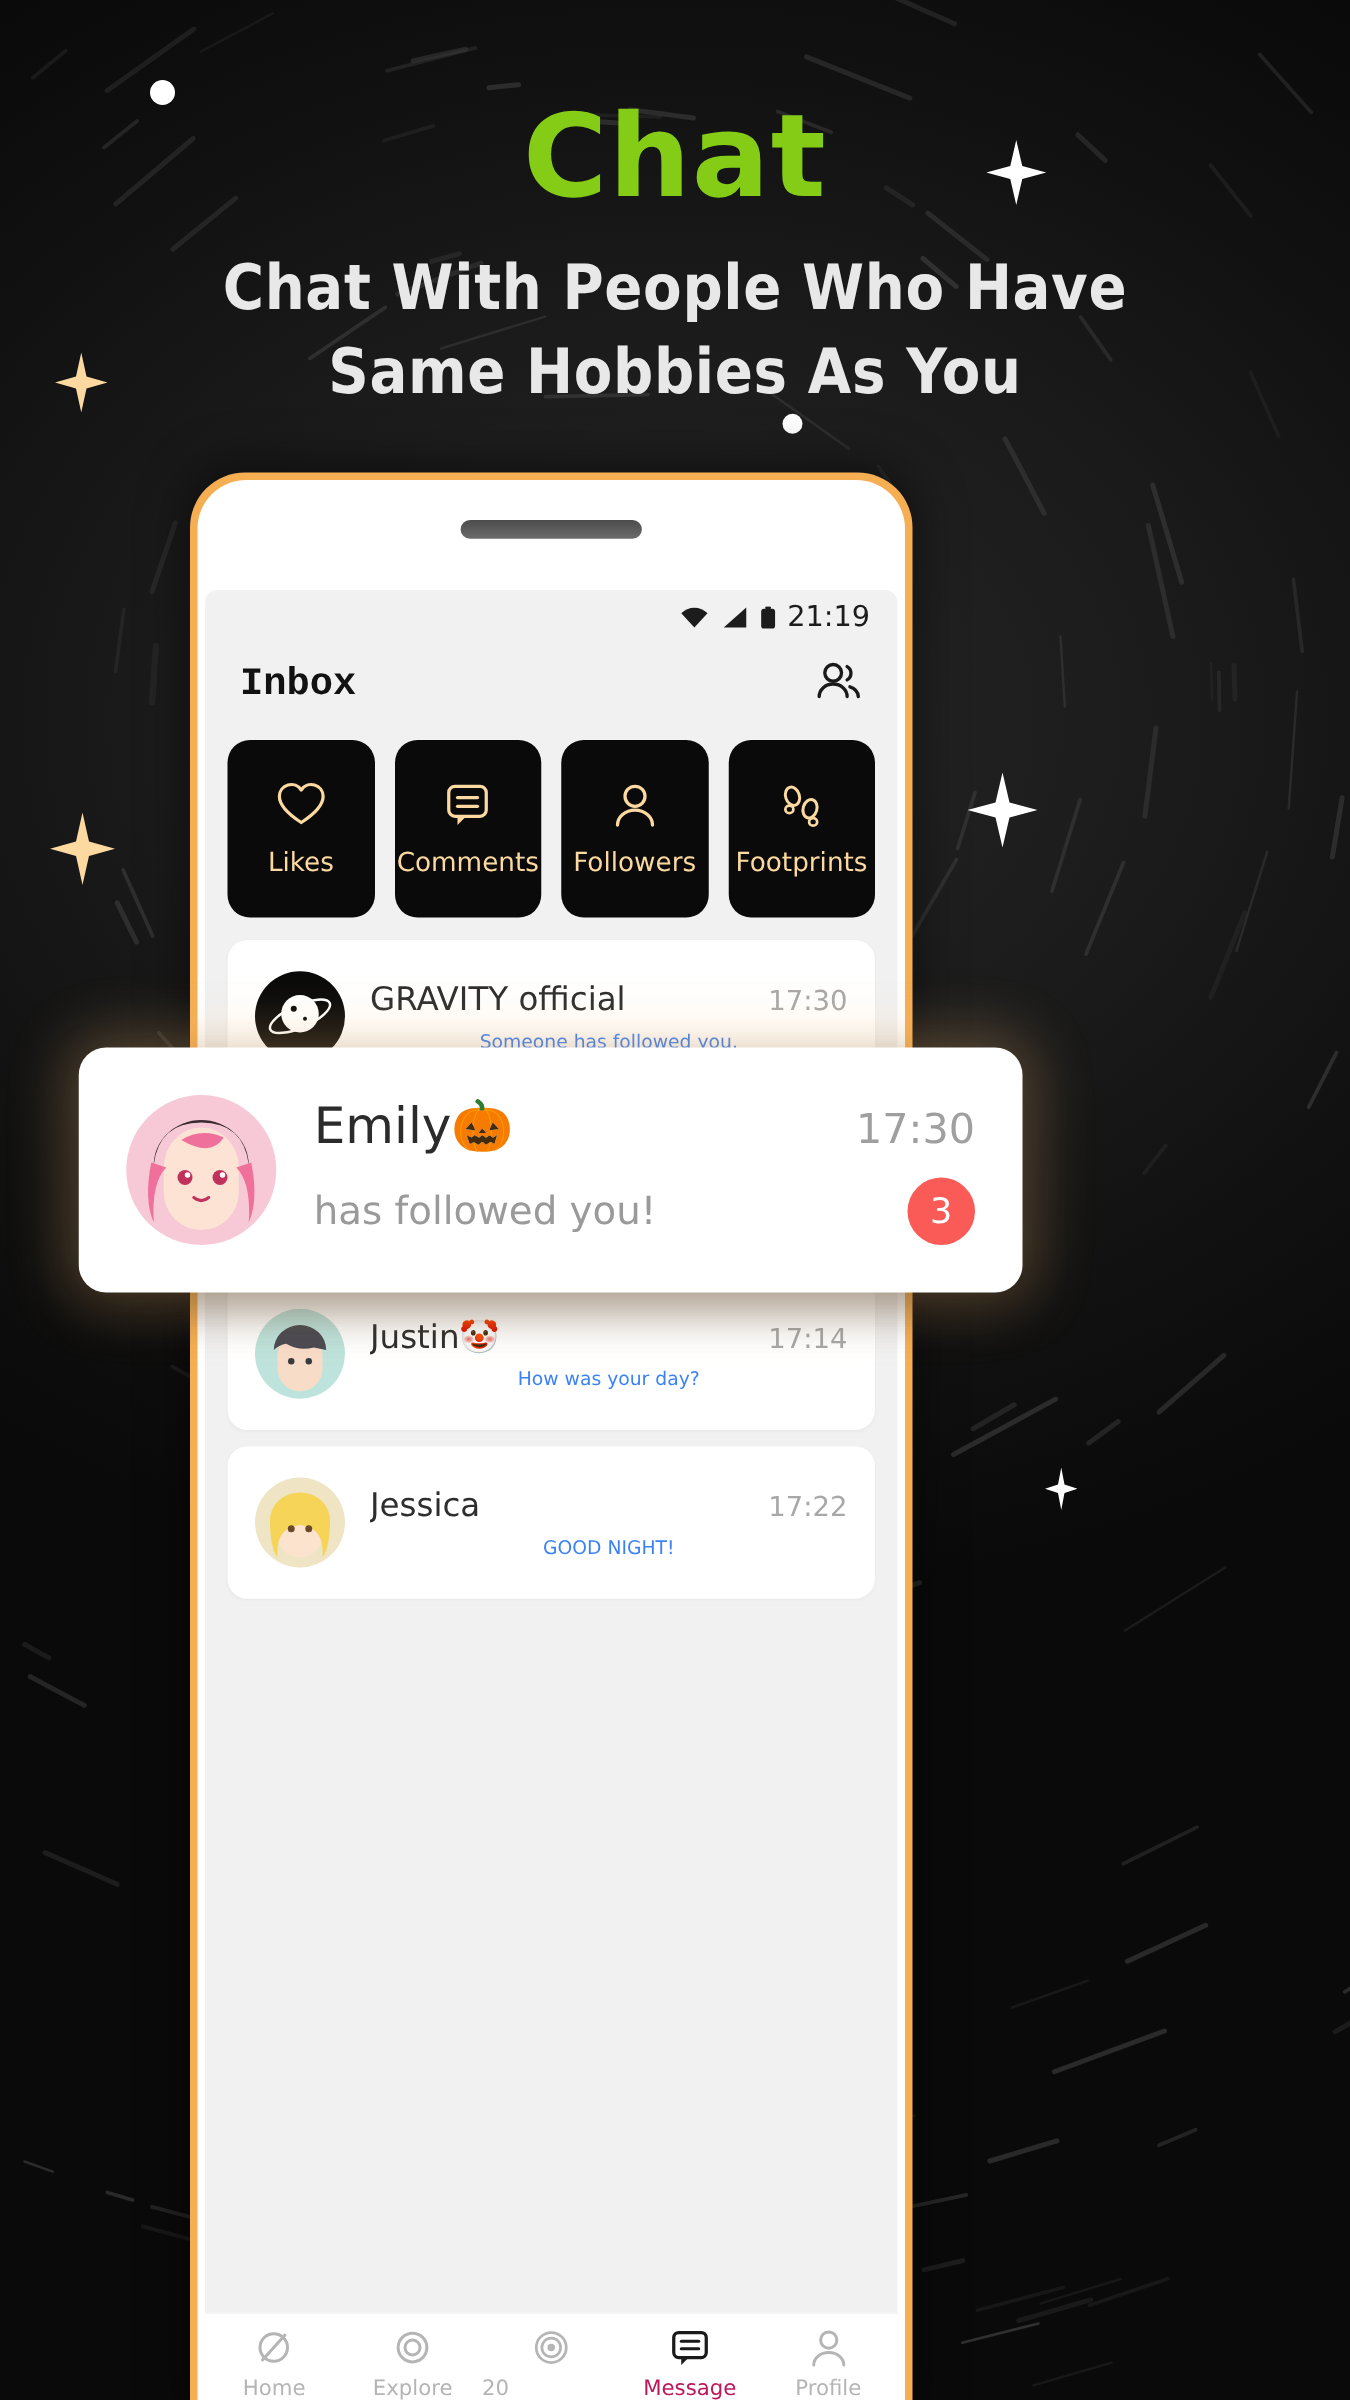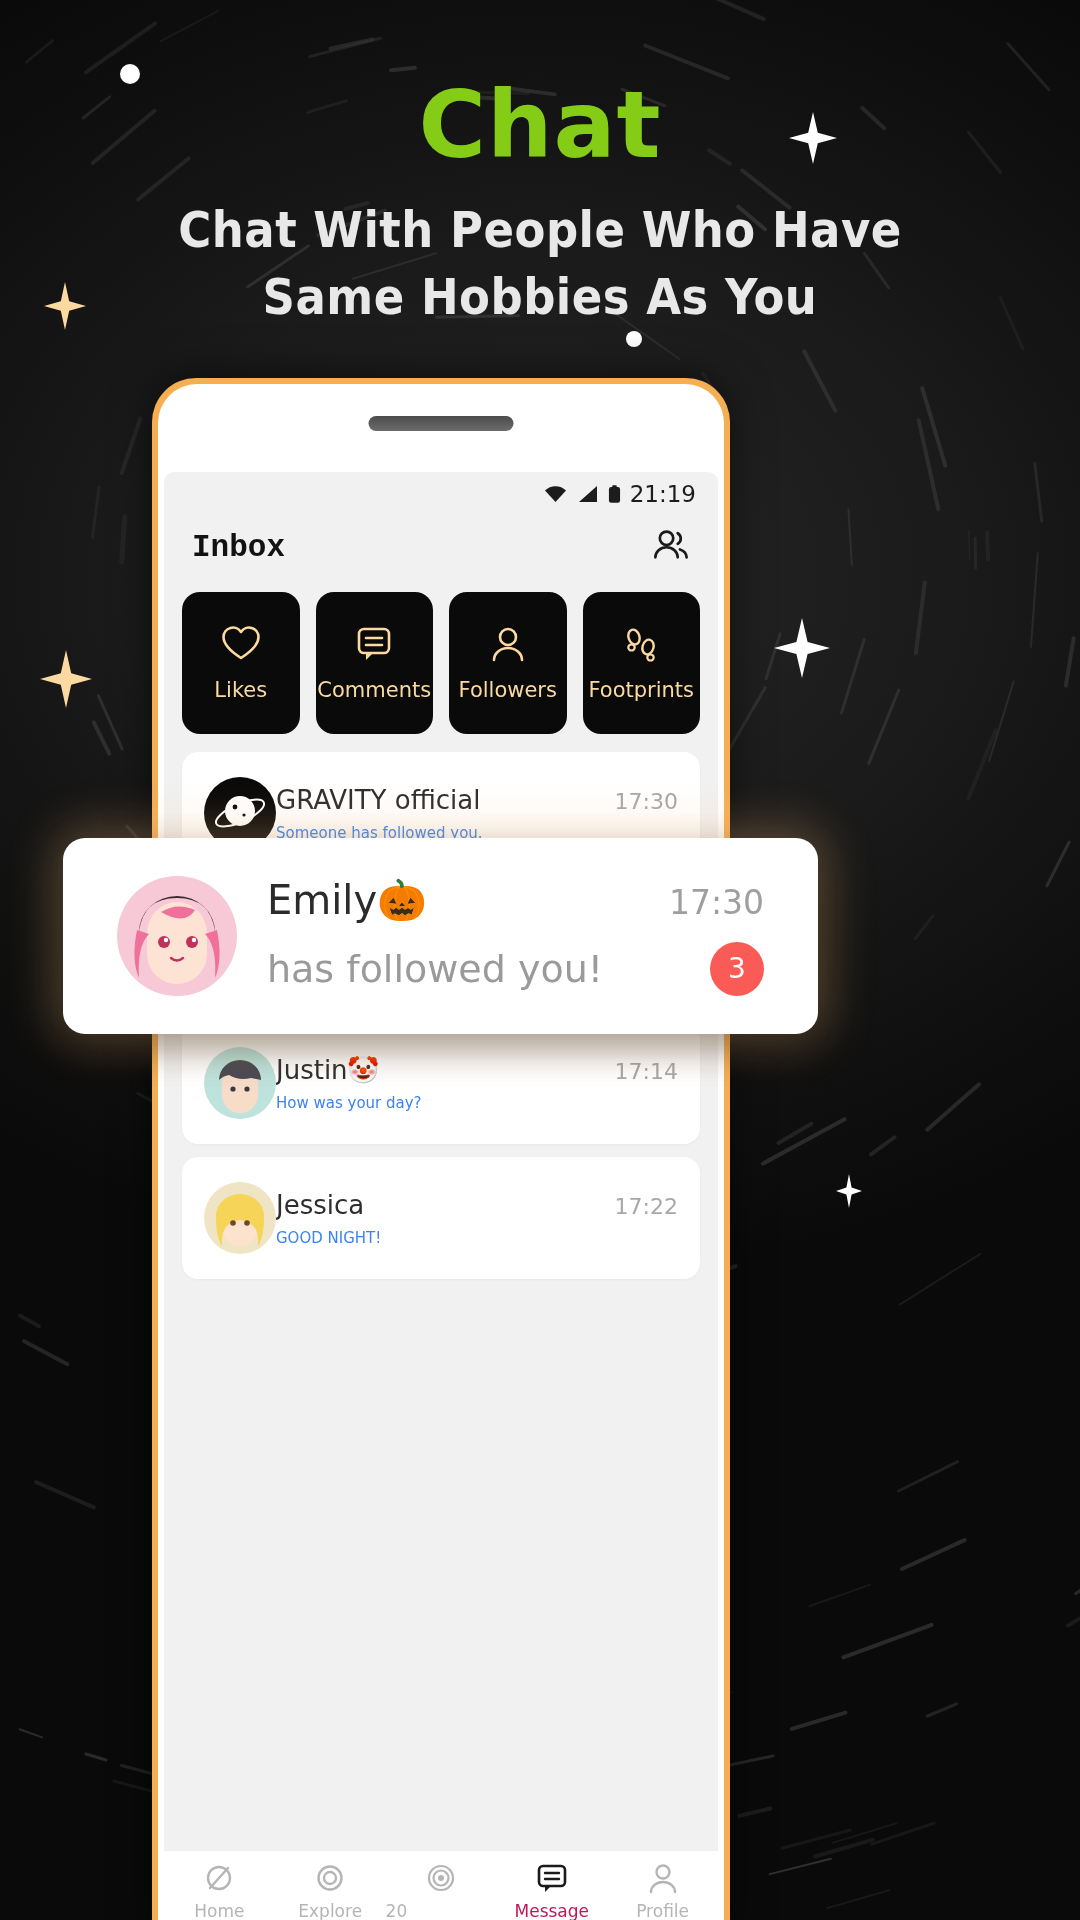--- a/index.html
+++ b/index.html
@@ -87,22 +87,23 @@
     flex:1;height:142px;background:#0A0A0A;border-radius:18px;
     display:flex;flex-direction:column;align-items:center;justify-content:center;
     gap:13px;
   }
   .cat-ico{width:40px;height:40px;}
   .cat-label{color:#FBD9A0;font-size:21px;}
   
   .list{padding:0 18px;box-sizing:border-box;display:flex;flex-direction:column;gap:13px;}
   .row{
     background:#fff;border-radius:16px;height:122px;
-    display:flex;align-items:center;padding:0 22px;box-sizing:border-box;
+    display:flex;align-items:center;padding:0 22px;box-sizing:border-box;gap:20px;
     box-shadow:0 1px 3px rgba(0,0,0,.04);
+    text-align:center;
   }
   .avatar{width:72px;height:72px;border-radius:50%;flex:0 0 72px;position:relative;overflow:hidden;}
   .row-body{flex:1;min-width:0;display:flex;flex-direction:column;gap:9px;}
   .row-top{display:flex;align-items:baseline;justify-content:space-between;gap:10px;}
   .row-name{font-size:26px;color:#2e2e2e;white-space:nowrap;overflow:hidden;text-overflow:ellipsis;}
   .row-time{font-size:22px;color:#a8a8a8;flex:0 0 auto;}
   .row-msg{font-size:15px;color:#3b82f6;white-space:nowrap;overflow:hidden;text-overflow:ellipsis;}
   
   .bottomnav{
     position:absolute;left:0;right:0;bottom:0;height:88px;background:#fff;
@@ -111,29 +112,29 @@
   }
   .nav-item{flex:1;display:flex;flex-direction:column;align-items:center;gap:6px;}
   .nav-ico{width:34px;height:34px;}
   .nav-label{font-size:17px;color:#b5b5b5;}
   .nav-item.active .nav-label{color:#be185d;}
   
   .highlight{
     position:absolute;left:63px;top:838px;width:755px;height:196px;
     background:#fff;border-radius:22px;z-index:20;
     box-shadow:0 0 46px 10px rgba(250,190,120,.30), 0 14px 34px rgba(0,0,0,.42);
-    display:flex;align-items:center;padding:0 54px;box-sizing:border-box;gap:30px;
+    display:flex;align-items:center;padding:0 38px;box-sizing:border-box;gap:30px;
   }
   .hl-avatar{width:120px;height:120px;border-radius:50%;flex:0 0 120px;overflow:hidden;position:relative;}
   .hl-body{flex:1;min-width:0;display:flex;flex-direction:column;gap:18px;}
   .hl-top{display:flex;align-items:baseline;justify-content:space-between;}
   .hl-name{font-size:40px;color:#2b2b2b;}
   .hl-time{font-size:33px;color:#9f9f9f;}
   .hl-bottom{display:flex;align-items:center;justify-content:space-between;}
-  .hl-msg{font-size:38px;color:#9a9a9a;}
+  .hl-msg{font-size:31px;color:#9a9a9a;}
   .hl-badge{
     width:54px;height:54px;border-radius:50%;background:#FB5B57;color:#fff;
     display:flex;align-items:center;justify-content:center;font-size:28px;
   }
   
   .face{position:absolute;inset:0;}
 </style>
 </head>
 <body>
 

